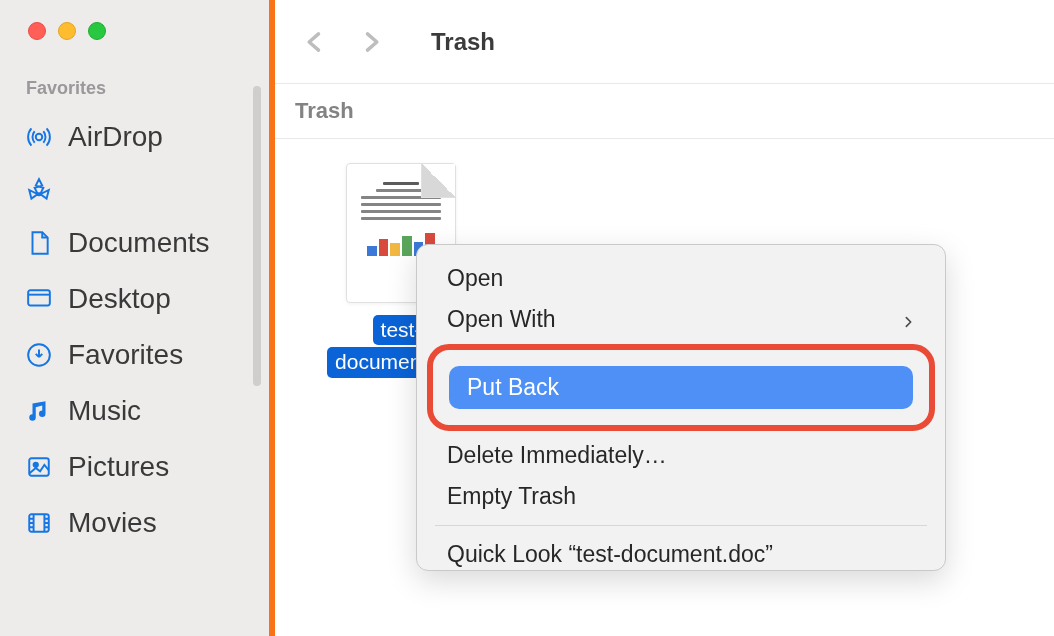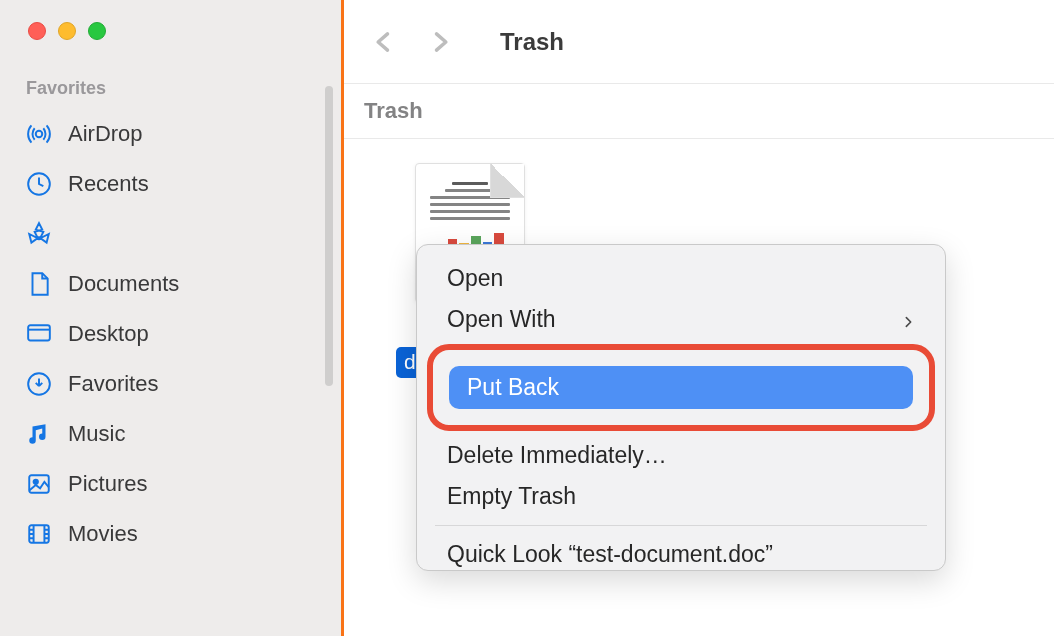--- a/index.html
+++ b/index.html
@@ -1,27 +1,27 @@
 <!DOCTYPE html>
 <html><head>
   <meta charset="utf-8">
   <style>
     * { margin: 0; padding: 0; box-sizing: border-box; font-family: -apple-system, BlinkMacSystemFont, "Segoe UI", Helvetica, Arial, sans-serif; -webkit-font-smoothing: antialiased; }
     body { width: 1054px; height: 636px; overflow: hidden; background: #fff; }
     .window { display: flex; width: 100%; height: 100%; }
     
-    .sidebar { width: 344px; height: 100%; background: #eeeceb; border-right: 3px solid #f97316; position: relative; }
+    .sidebar { width: 275px; height: 100%; background: #eeeceb; border-right: 6px solid #f97316; position: relative; }
     .traffic-lights { display: flex; gap: 12px; padding: 22px 0 0 28px; }
     .tl { width: 18px; height: 18px; border-radius: 50%; }
     .tl.red { background: #ff5f57; border: 1px solid #e94b44; }
     .tl.yellow { background: #febc2e; border: 1px solid #e0a528; }
     .tl.green { background: #28c840; border: 1px solid #22ab36; }
     .sidebar-section-title { font-size: 18px; font-weight: 700; color: #9a989b; padding: 38px 0 10px 26px; }
     .sidebar-list { list-style: none; padding: 0 10px; }
-    .sidebar-item { display: flex; align-items: center; gap: 16px; padding: 12px 16px; border-radius: 8px; font-size: 22px; color: #39393a; cursor: default; }
+    .sidebar-item { display: flex; align-items: center; gap: 16px; padding: 12px 16px; border-radius: 8px; font-size: 28px; color: #39393a; cursor: default; }
     .sidebar-item .icon { width: 26px; height: 26px; color: #1576e4; display: flex; align-items: center; justify-content: center; }
     .sidebar-item svg { width: 100%; height: 100%; }
     .sidebar-scrollbar { position: absolute; right: 8px; top: 86px; width: 8px; height: 300px; background: #cfcecd; border-radius: 4px; }
     
     .content { flex: 1; height: 100%; display: flex; flex-direction: column; background: #fff; position: relative; }
     .toolbar { height: 84px; display: flex; align-items: center; padding: 0 26px; gap: 28px; border-bottom: 1px solid #e9e9e9; }
     .nav-arrow { color: #bdbdbd; display: flex; align-items: center; justify-content: center; width: 28px; height: 40px; }
     .nav-arrow svg { width: 100%; height: 100%; }
     .toolbar-title { font-size: 24px; font-weight: 700; color: #3b3b3b; margin-left: 18px; }
     .path-bar { padding: 14px 20px; font-size: 22px; font-weight: 700; color: #838384; border-bottom: 1px solid #e9e9e9; }
@@ -62,29 +62,20 @@
     <div class="sidebar-section-title">Favorites</div>
     <ul class="sidebar-list">
       <li class="sidebar-item">
         <span class="icon">
           <svg viewBox="0 0 24 24" fill="none" stroke="currentColor" stroke-width="1.8">
               <circle cx="12" cy="12" r="3"></circle>
               <path d="M5 4a12 12 0 000 16M19 4a12 12 0 010 16M8 6.7a8 8 0 000 10.6M16 6.7a8 8 0 010 10.6"></path>
             </svg>
         </span>
         <span>AirDrop</span>
-      </li>
-      <li class="sidebar-item">
-        <span class="icon">
-          <svg viewBox="0 0 24 24" fill="none" stroke="currentColor" stroke-width="1.8">
-              <circle cx="12" cy="12" r="10"></circle>
-              <path d="M12 6v6l4 2"></path>
-            </svg>
-        </span>
-        <span>Recents</span>
       </li>
       <li class="sidebar-item">
         <span class="icon">
           <svg viewBox="0 0 24 24" fill="none" stroke="currentColor" stroke-width="1.8">
               <path d="M12 2l3 6-7 2 3 6-8-4 2 8 7-5 7 5 2-8-8 4 3-6-7-2z"></path>
             </svg>
         </span>
       </li>
       <li class="sidebar-item">
         <span class="icon">

